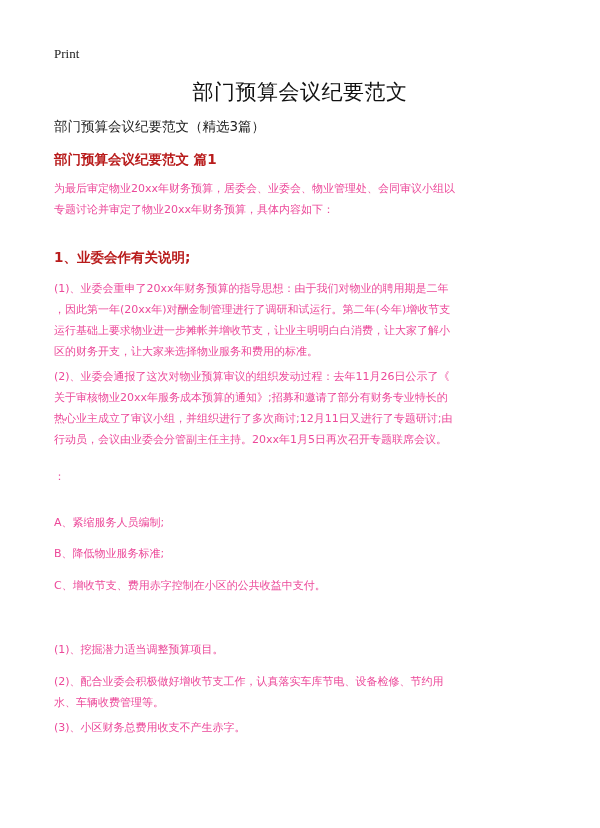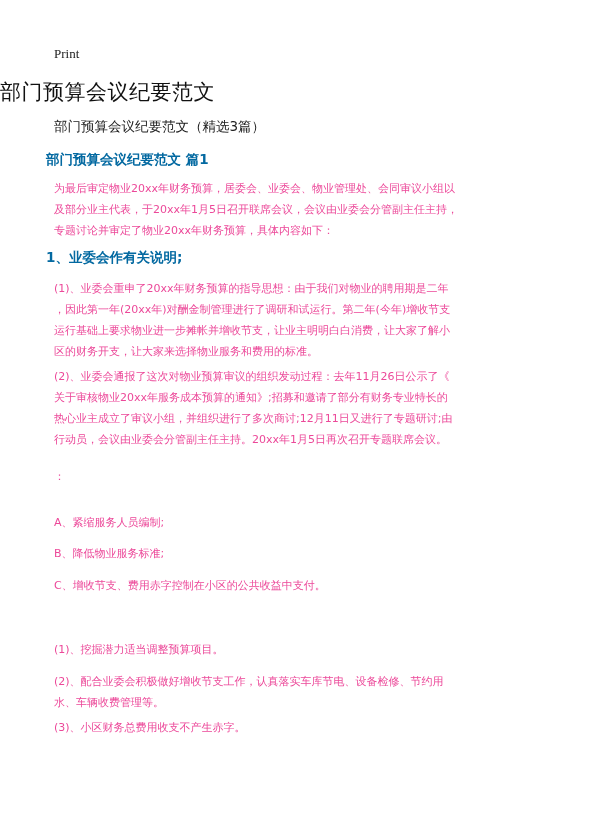--- a/index.html
+++ b/index.html
@@ -9,28 +9,28 @@
     color: #1a1a1a;
   }
   .page { position: absolute; left: 0; top: 0; width: 600px; height: 608px; }
   .print-label {
     position: absolute; left: 54px; top: 46px;
     font-family: "Liberation Serif", "DejaVu Serif", serif;
     font-size: 13px; color: #222;
   }
   .doc-title {
     position: absolute; left: 0; width: 600px; top: 78px;
-    text-align: left; font-size: 21px; font-weight: normal; color: #111;
+    text-align: center; font-size: 21px; font-weight: normal; color: #111;
     margin: 0; letter-spacing: 0.5px;
   }
   .doc-subtitle {
     position: absolute; left: 54px; top: 118px; font-size: 13.5px; color: #222;
   }
   .section-heading {
-    position: absolute; left: 46px; font-size: 13.5px; font-weight: bold; color: #0369a1;
+    position: absolute; left: 54px; font-size: 13.5px; font-weight: bold; color: #b91c1c;
   }
   .para {
     position: absolute; left: 54px; width: 500px;
     font-size: 11px; line-height: 21px; color: #ec4899;
     margin: 0;
   }
   .para .line { display: block; white-space: nowrap; }
 </style>
 </head>
 <body>
@@ -40,21 +40,20 @@
   <div class="print-label">Print</div>
 
   <h1 class="doc-title">部门预算会议纪要范文</h1>
 
   <div class="doc-subtitle">部门预算会议纪要范文（精选3篇）</div>
 
   <div class="section-heading" style="top:151px;">部门预算会议纪要范文 篇1</div>
 
   <p class="para" style="top:178px;">
     <span class="line">为最后审定物业20xx年财务预算，居委会、业委会、物业管理处、会同审议小组以</span>
-    <span class="line">及部分业主代表，于20xx年1月5日召开联席会议，会议由业委会分管副主任主持，</span>
     <span class="line">专题讨论并审定了物业20xx年财务预算，具体内容如下：</span>
   </p>
 
   <div class="section-heading" style="top:249px;">1、业委会作有关说明;</div>
 
   <p class="para" style="top:278px;">
     <span class="line">(1)、业委会重申了20xx年财务预算的指导思想：由于我们对物业的聘用期是二年</span>
     <span class="line">，因此第一年(20xx年)对酬金制管理进行了调研和试运行。第二年(今年)增收节支</span>
     <span class="line">运行基础上要求物业进一步摊帐并增收节支，让业主明明白白消费，让大家了解小</span>
     <span class="line">区的财务开支，让大家来选择物业服务和费用的标准。</span>

